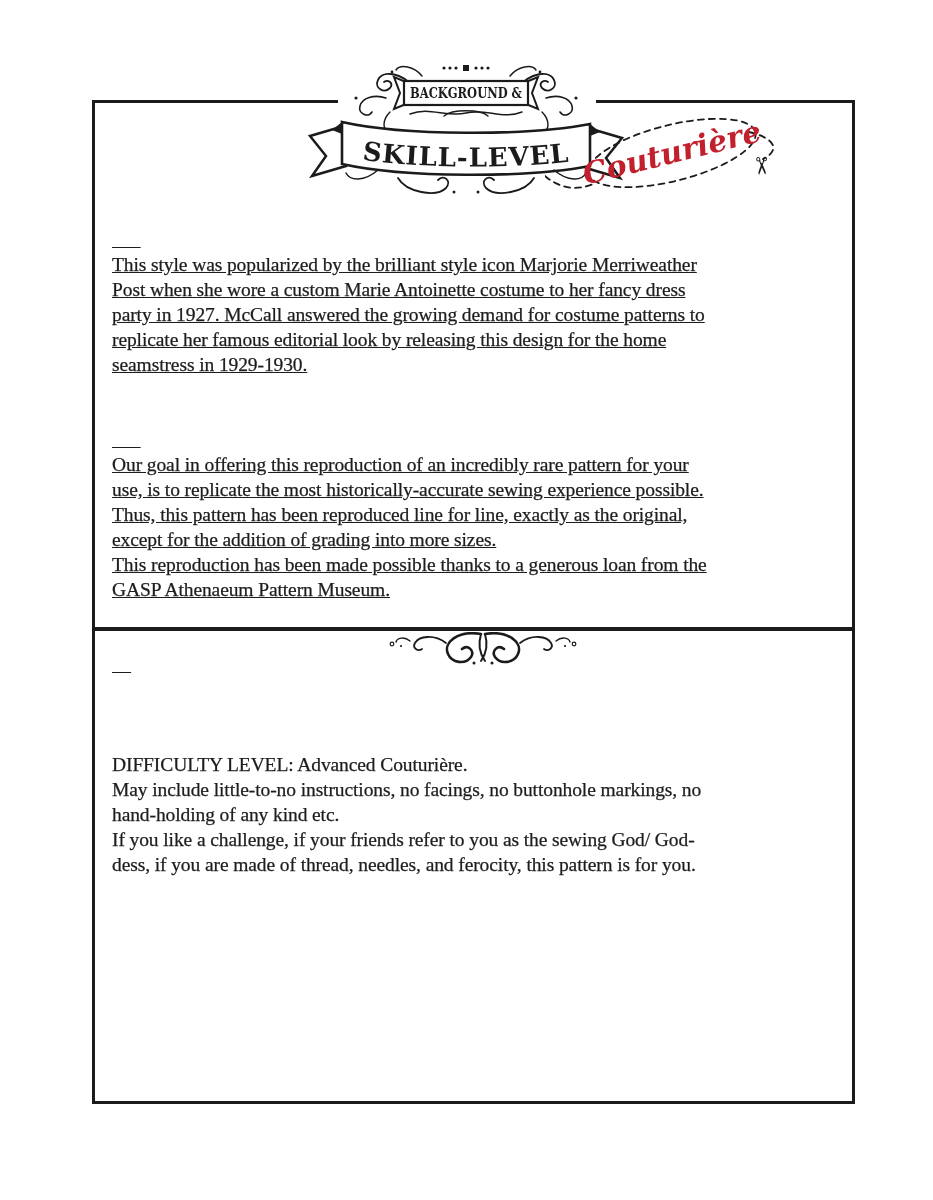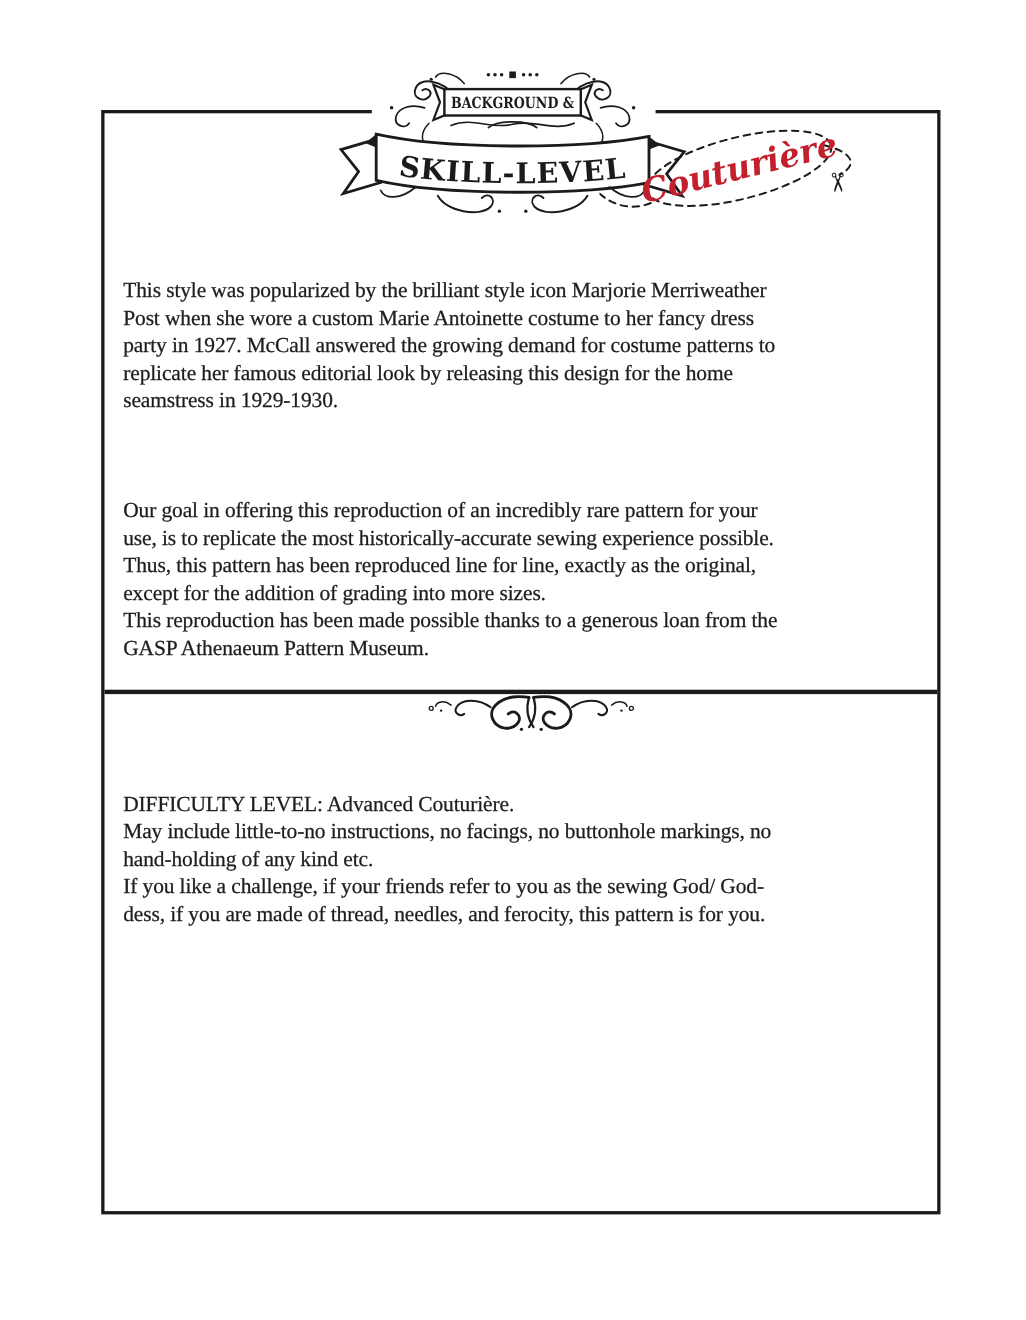--- a/index.html
+++ b/index.html
@@ -23,22 +23,22 @@
     position:absolute;
     left:17px; right:10px;
     font-size:19.5px;
     line-height:25px;
     letter-spacing:-0.1px;
     white-space:pre;
     color:#1d1d1d;
     -webkit-text-stroke:0.25px #1d1d1d;
   }
   .txt p { margin:0 0 25px 0; }
-  .top-text { top:99px; }
-  .bottom-text { top:566px; }
+  .top-text { top:99px;text-decoration:underline; }
+  .bottom-text { top:599px; }
   .divider {
     position:absolute;
     left:0; right:0; top:524px;
     height:4px;
     background:#1b1b1b;
   }
   .ornament {
     position:absolute;
     top:529px;
     left:calc(50% + 9px);

